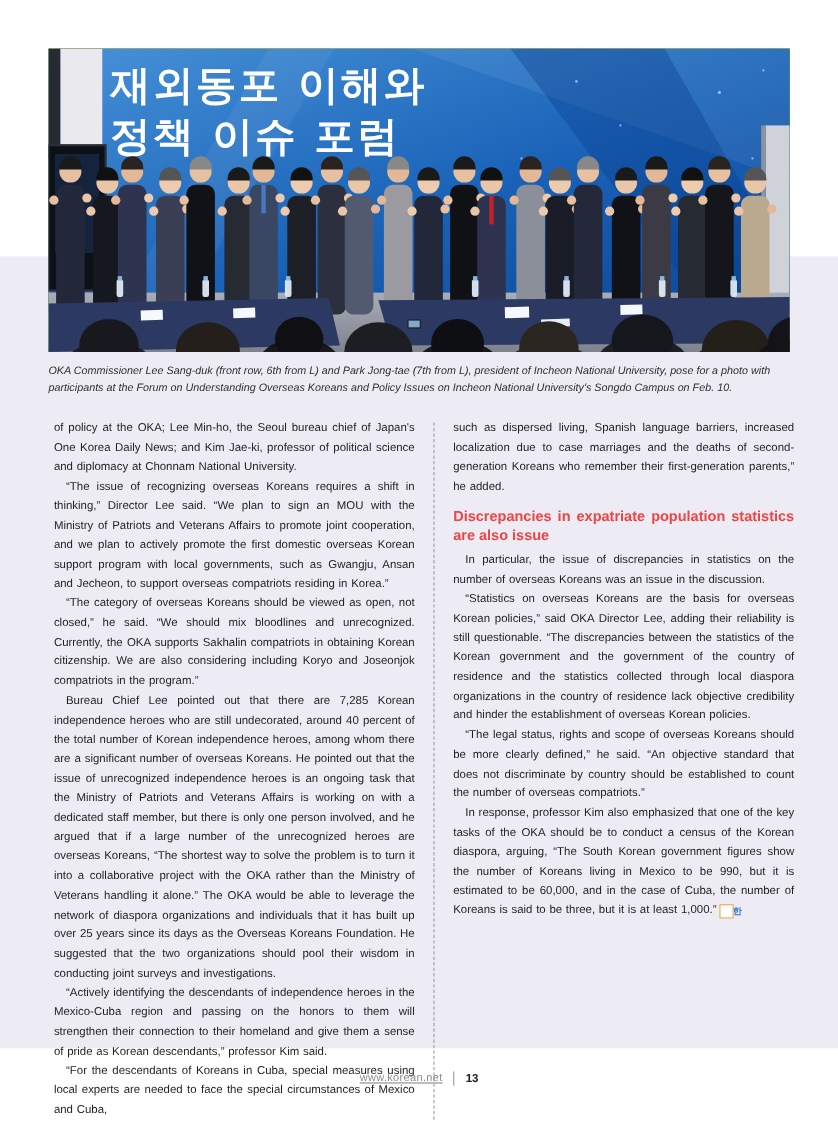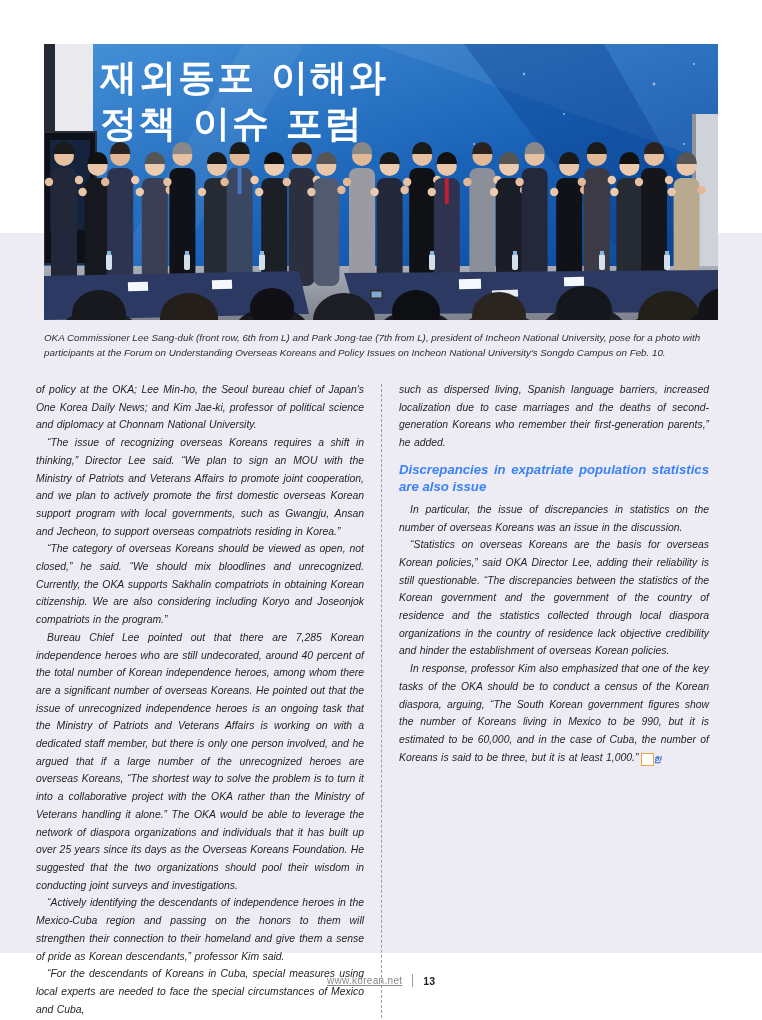--- a/index.html
+++ b/index.html
@@ -15,36 +15,36 @@
   .photo-wrap {
     position:absolute; left:44px; top:44px; width:674px; height:276px;
     overflow:hidden; background:#4d7c0f;
   }
   .photo-wrap svg { display:block; }
   .caption {
     position:absolute; left:44px; top:331px; width:674px;
     font-size:9.8px; line-height:14.5px; color:#2e2e2e; text-align:left;font-style:italic;
   }
   .cols {
-    position:absolute; left:36px; top:381px; width:674px; display:flex;font-style:italic;
+    position:absolute; left:49px; top:381px; width:674px; display:flex;
   }
   .col-left  { width:328px; }
   .col-right { width:310px; }
   .col-divider {
     width:0px; border-left:1px dashed #9a9aa8; margin:3px 17px 0 17px;
     align-self:stretch;
   }
   p.body {
     margin:0; font-size:10.4px; line-height:17.7px; text-align:justify;
     color:#1f1f1f; word-spacing:0.5px;
   }
   p.indent { text-indent:11px; }
   h2.section {
     margin:9px 0 5px 0; font-size:13.2px; line-height:17.5px;
-    font-weight:bold; color:#3b82f6; text-align:justify;
+    font-weight:bold; color:#ef4444; text-align:justify;
   }
   .endmark {
     display:inline-block; width:11px; height:11px; margin-left:3px;
     border:1px solid #f0a24a; background:#fff; color:#2a6fd4;
     font-size:8px; line-height:11px; text-align:center; font-weight:bold;
     vertical-align:-1px;
   }
   .footer {
     position:absolute; left:0; top:974px; width:762px;
     display:flex; justify-content:center; align-items:center; gap:10px;
@@ -346,20 +346,21 @@
       <p class="body indent">Bureau Chief Lee pointed out that there are 7,285 Korean independence heroes who are still undecorated, around 40 percent of the total number of Korean independence heroes, among whom there are a significant number of overseas Koreans. He pointed out that the issue of unrecognized independence heroes is an ongoing task that the Ministry of Patriots and Veterans Affairs is working on with a dedicated staff member, but there is only one person involved, and he argued that if a large number of the unrecognized heroes are overseas Koreans, “The shortest way to solve the problem is to turn it into a collaborative project with the OKA rather than the Ministry of Veterans handling it alone.” The OKA would be able to leverage the network of diaspora organizations and individuals that it has built up over 25 years since its days as the Overseas Koreans Foundation. He suggested that the two organizations should pool their wisdom in conducting joint surveys and investigations.</p>
       <p class="body indent">“Actively identifying the descendants of independence heroes in the Mexico-Cuba region and passing on the honors to them will strengthen their connection to their homeland and give them a sense of pride as Korean descendants,” professor Kim said.</p>
       <p class="body indent">“For the descendants of Koreans in Cuba, special measures using local experts are needed to face the special circumstances of Mexico and Cuba,</p>
     </div>
     <div class="col-divider"></div>
     <div class="col-right">
       <p class="body">such as dispersed living, Spanish language barriers, increased localization due to case marriages and the deaths of second-generation Koreans who remember their first-generation parents,” he added.</p>
       <h2 class="section">Discrepancies in expatriate population statistics are also issue</h2>
       <p class="body indent">In particular, the issue of discrepancies in statistics on the number of overseas Koreans was an issue in the discussion.</p>
       <p class="body indent">“Statistics on overseas Koreans are the basis for overseas Korean policies,” said OKA Director Lee, adding their reliability is still questionable. “The discrepancies between the statistics of the Korean government and the government of the country of residence and the statistics collected through local diaspora organizations in the country of residence lack objective credibility and hinder the establishment of overseas Korean policies.</p>
+      <p class="body indent">“The legal status, rights and scope of overseas Koreans should be more clearly defined,” he said. “An objective standard that does not discriminate by country should be established to count the number of overseas compatriots.”</p>
       <p class="body indent">
         <span>In response, professor Kim also emphasized that one of the key tasks of the OKA should be to conduct a census of the Korean diaspora, arguing, “The South Korean government figures show the number of Koreans living in Mexico to be 990, but it is estimated to be 60,000, and in the case of Cuba, the number of Koreans is said to be three, but it is at least 1,000.”</span><span class="endmark">한</span>
       </p>
     </div>
   </div>
 
   <div class="footer">
     <span class="site">www.korean.net</span>
     <span class="vline"></span>
     <span class="page-num">13</span>

